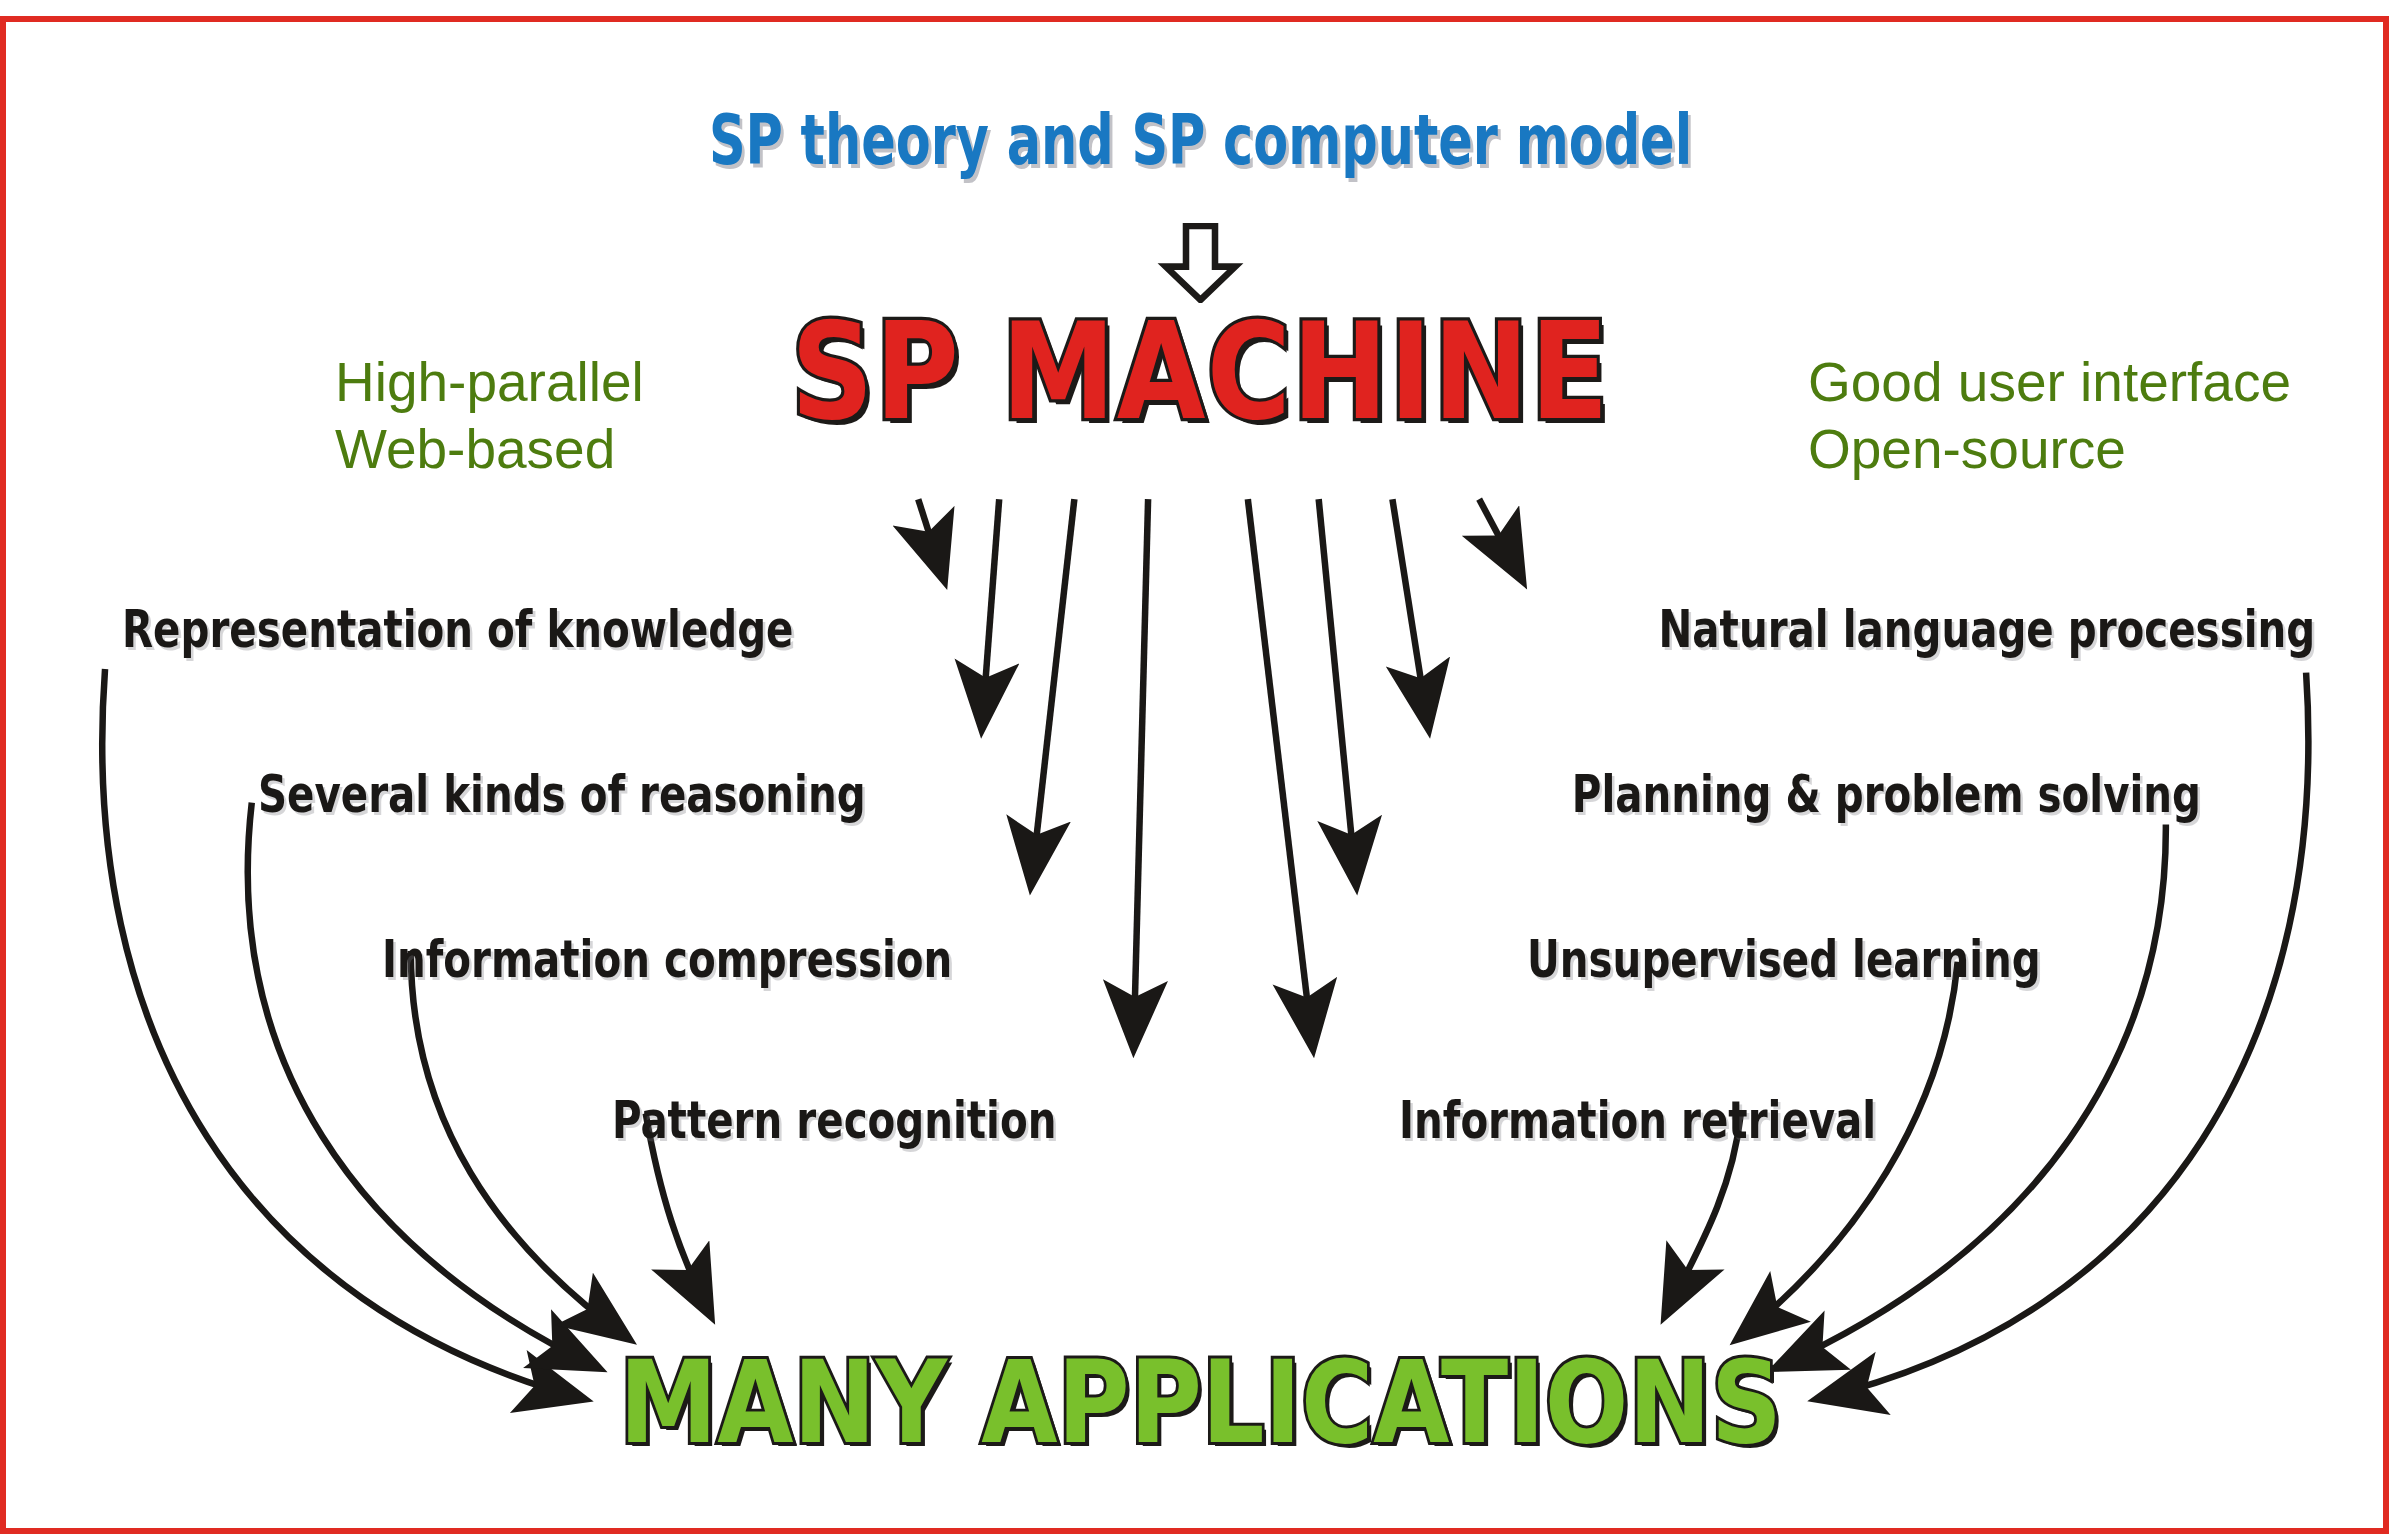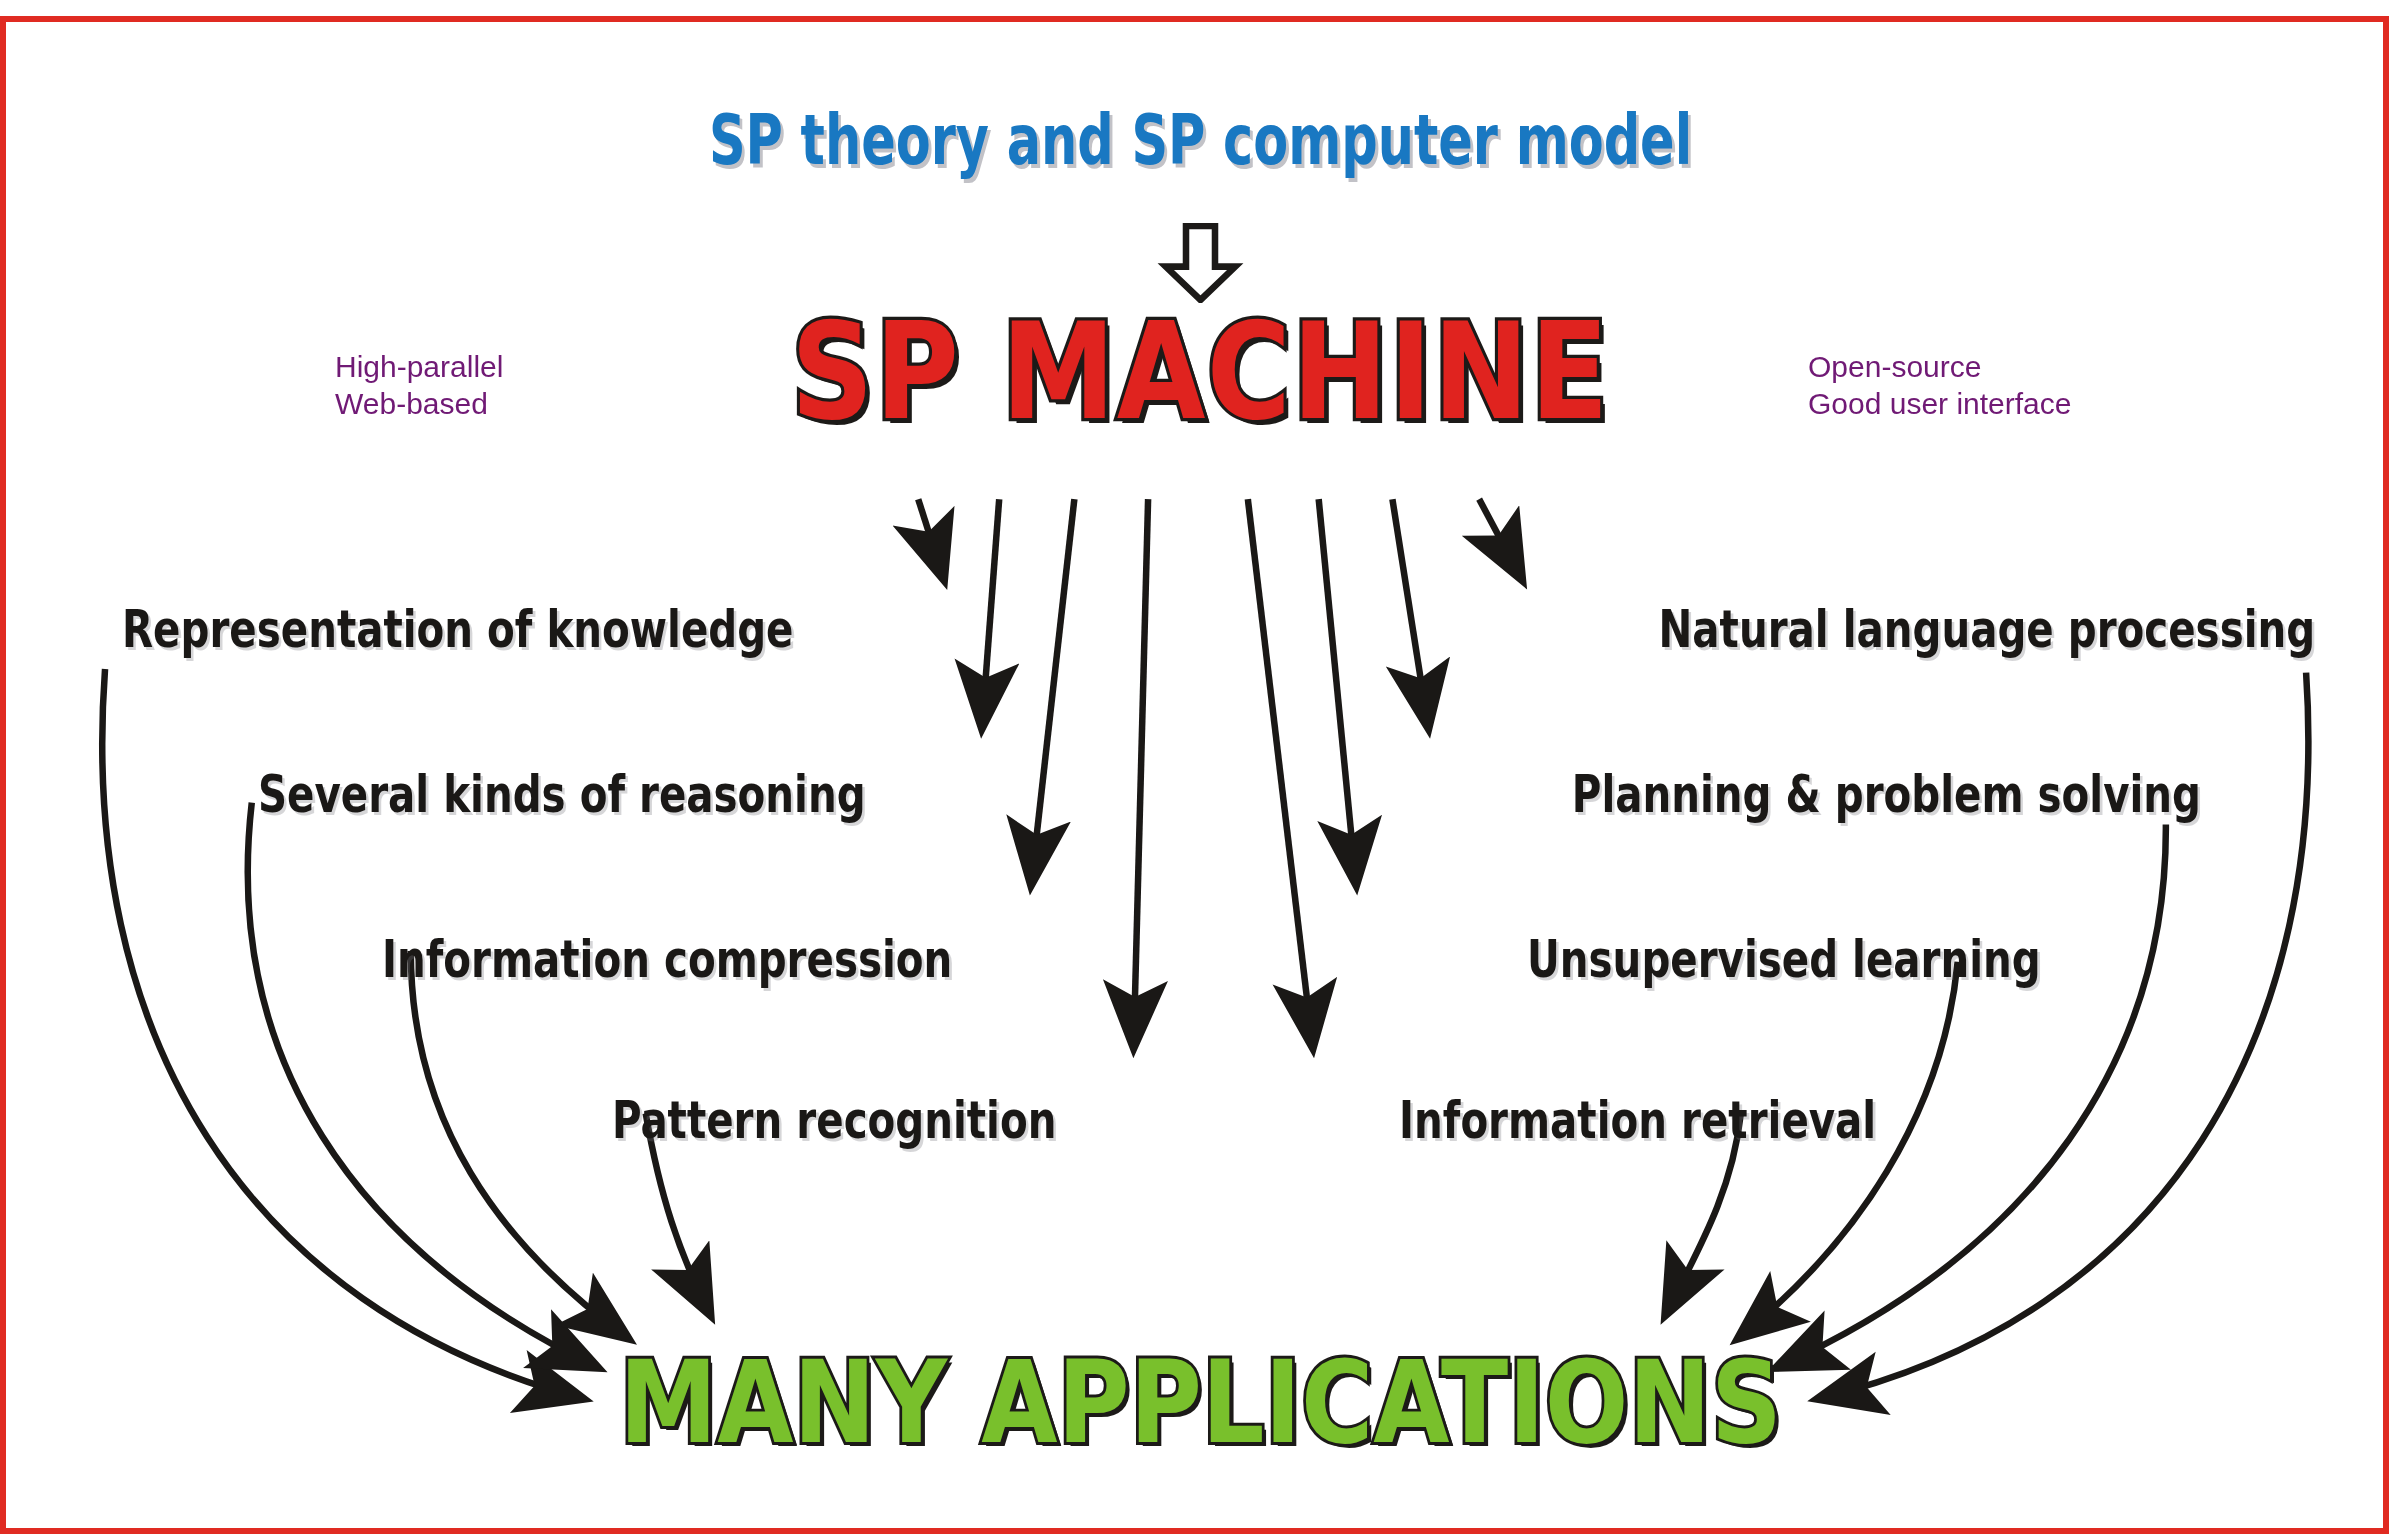--- a/index.html
+++ b/index.html
@@ -43,22 +43,22 @@
     font-family:"Liberation Sans Narrow","DejaVu Sans Condensed","Liberation Sans",sans-serif;
     transform:scaleX(0.95); transform-origin:center top;
     letter-spacing:1.4px; line-height:1;
     -webkit-text-stroke:6.5px #1c1a18;
     paint-order:stroke fill;
     text-shadow:5px 5px 0px #1c1a18;
   }
 
   
   .sidenote {
-    font-size:30px; font-weight:normal; line-height:1.22;
-    color:#701a75;
+    font-size:55px; font-weight:normal; line-height:1.22;
+    color:#4d7c0f;
     font-family:"Liberation Sans","DejaVu Sans",sans-serif;
   }
   #note-left  { top:327px; left:329px; }
   #note-right { top:327px; left:1802px; }
 
   
   .cap {
     font-size:51px; font-weight:bold; color:#1a1816;
     font-family:"Liberation Sans Narrow","DejaVu Sans Condensed","Liberation Sans",sans-serif;
     transform:scaleX(0.88); transform-origin:left top;
@@ -104,22 +104,22 @@
     </svg>
 
     <div class="lbl" id="spmachine">SP MACHINE</div>
 
     <div class="lbl sidenote" id="note-left">
       <div>High-parallel</div>
       <div>Web-based</div>
     </div>
 
     <div class="lbl sidenote" id="note-right">
+      <div>Good user interface</div>
       <div>Open-source</div>
-      <div>Good user interface</div>
     </div>
 
     <svg class="edges" viewBox="0 0 3305 2122">
       <defs>
         <marker id="ah" markerWidth="13" markerHeight="13" refX="10.5" refY="5" orient="auto" markerUnits="strokeWidth">
           <path d="M0,0 L12,5 L0,10 L2.6,5 Z" fill="#1a1816"></path>
         </marker>
       </defs>
 
       <g stroke="#1a1816" stroke-width="9" fill="none" marker-end="url(#ah)">

